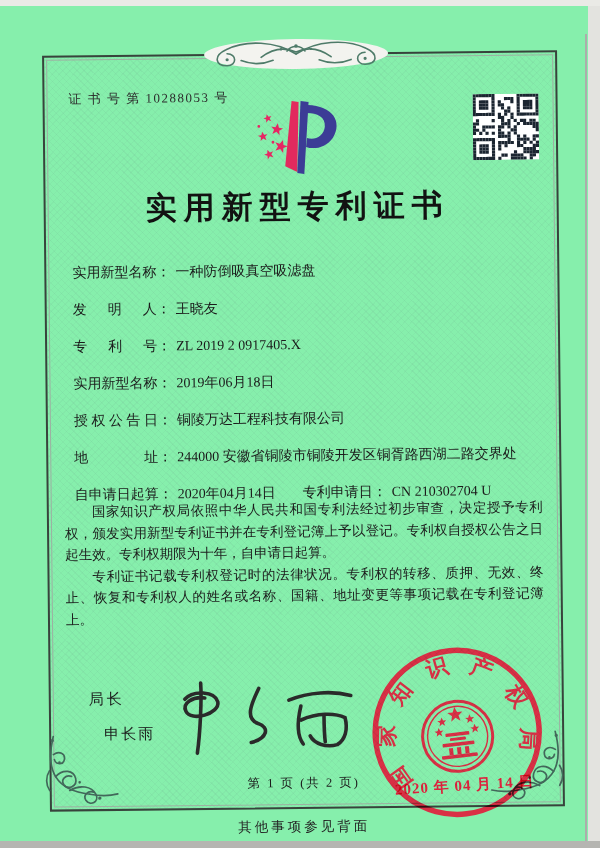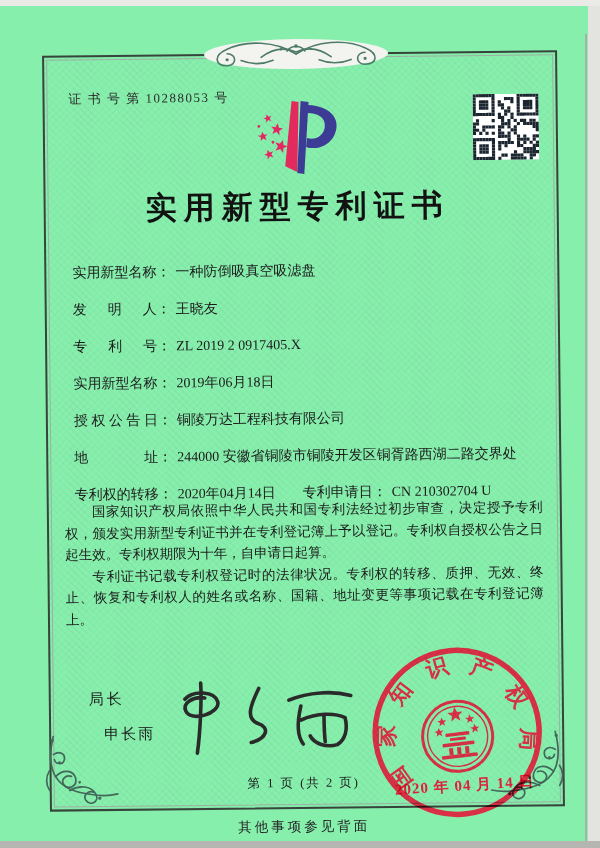--- a/index.html
+++ b/index.html
@@ -386,21 +386,21 @@
       <div class="frow" style="top:119px">
         <span class="flabel">实用新型名称</span><span class="fcolon">：</span><span class="fvalue">2019年06月18日</span>
       </div>
       <div class="frow" style="top:156px">
         <span class="flabel">授权公告日</span><span class="fcolon">：</span><span class="fvalue">铜陵万达工程科技有限公司</span>
       </div>
       <div class="frow" style="top:193px">
         <span class="flabel">地址</span><span class="fcolon">：</span><span class="fvalue">244000 安徽省铜陵市铜陵开发区铜胥路西湖二路交界处</span>
       </div>
       <div class="frow" style="top:230px">
-        <span class="flabel">专利权的转移</span><span class="fcolon">：</span><span class="fvalue">2020年04月14日</span>
+        <span class="flabel">自申请日起算</span><span class="fcolon">：</span><span class="fvalue">2020年04月14日</span>
       </div>
       <div class="frow2" style="top:230px;left:228px">
         <span>专利申请日</span><span>：</span><span class="fvalue">CN 210302704 U</span>
       </div>
     </div>
 
     <div class="bodytext">
       <p>国家知识产权局依照中华人民共和国专利法经过初步审查，决定授予专利权，颁发实用新型专利证书并在专利登记簿上予以登记。专利权自授权公告之日起生效。专利权期限为十年，自申请日起算。</p>
       <p>专利证书记载专利权登记时的法律状况。专利权的转移、质押、无效、终止、恢复和专利权人的姓名或名称、国籍、地址变更等事项记载在专利登记簿上。</p>
     </div>

